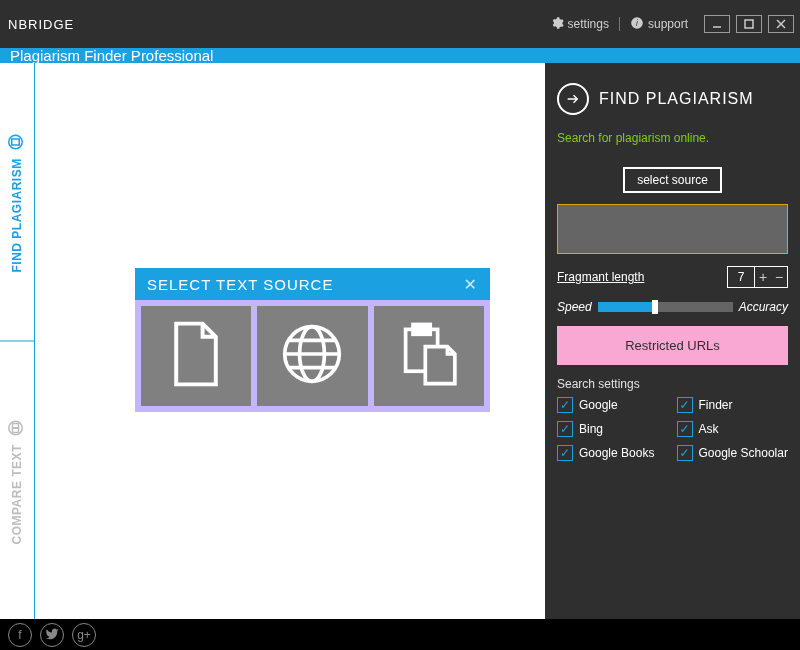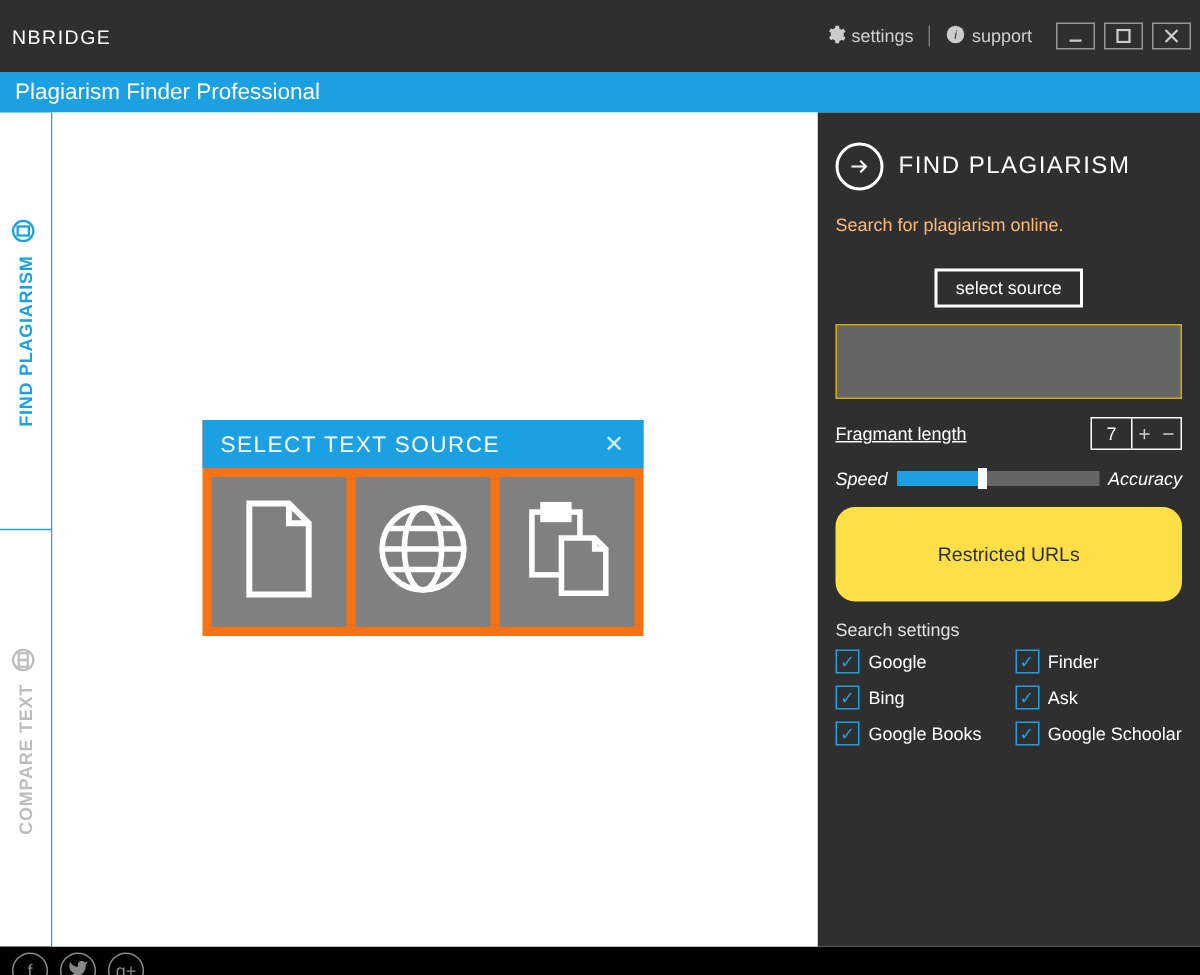--- a/index.html
+++ b/index.html
@@ -6,61 +6,61 @@
   body { width: 800px; height: 650px; background: #fff; overflow: hidden; }
 
   
   .titlebar { height: 48px; background: #2f2f2f; display: flex; align-items: center; color: #fff; font-size: 13px; }
   .titlebar .title { padding-left: 8px; flex: 0 0 auto; letter-spacing: 1px; }
   .titlebar .spacer { flex: 1; }
   .titlebar .tb-item { display: flex; align-items: center; gap: 4px; color: #d0d0d0; font-size: 12px; padding: 0 6px; cursor: pointer; height: 100%; }
   .titlebar .divider { width: 1px; height: 14px; background: #777; margin: 0 4px; }
   .titlebar .winbtn { width: 26px; height: 18px; border: 1px solid #999; margin-right: 6px; cursor: pointer; display:flex; align-items:center; justify-content:center; }
 
-  .subtitle { height: 27px; background: #1ba1e2; color: #fff; font-size: 15px; display: flex; align-items: center; padding-left: 10px; }
+  .subtitle { height: 15px; background: #1ba1e2; color: #fff; font-size: 15px; display: flex; align-items: center; padding-left: 10px; }
 
   .main { display: flex; height: 556px; }
 
   
   .vtabs { width: 35px; display: flex; flex-direction: column; border-right: 1px solid #1ba1e2; }
   .vtab { flex: 1; display: flex; align-items: center; justify-content: center; writing-mode: vertical-rl; transform: rotate(180deg); font-size: 12px; font-weight: 600; cursor: pointer; gap: 6px; letter-spacing: 0.5px; border-bottom: 1px solid #1ba1e2; }
   .vtab:first-child { border-bottom: none; }
   .vtab.active { color: #1ba1e2; }
   .vtab.inactive { color: #bdbdbd; }
   .vtab .vicon { writing-mode: horizontal-tb; transform: rotate(90deg); }
 
   .center { flex: 1; background: #fff; position: relative; }
 
   
-  .selpanel { position: absolute; left: 100px; top: 205px; width: 294px; background: #f97316; }
+  .selpanel { position: absolute; left: 100px; top: 205px; width: 355px; background: #c4b5fd; }
   .selpanel .hdr { background: #1ba1e2; color: #fff; height: 32px; display: flex; align-items: center; padding: 0 12px; font-size: 15px; letter-spacing: 1px; }
   .selpanel .hdr .x { margin-left: auto; cursor: pointer; font-size: 16px; color: #cbeafc; }
   .selpanel .body { display: flex; gap: 6px; padding: 6px; }
   .selpanel .opt { flex: 1; height: 100px; background: #808080; display: flex; align-items: center; justify-content: center; cursor: pointer; }
 
   
   .right { width: 255px; background: #2f2f2f; color: #fff; padding: 20px 12px; font-size: 12px; display: flex; flex-direction: column; gap: 12px; }
   .right .heading { display: flex; align-items: center; gap: 10px; }
   .right .heading .circ { width: 32px; height: 32px; border: 2px solid #fff; border-radius: 50%; display: flex; align-items: center; justify-content: center; }
   .right .heading h2 { font-size: 16px; font-weight: 400; letter-spacing: 1px; }
-  .right .sub { font-size: 12px; color: #fdba74; margin-top: 4px; }
+  .right .sub { font-size: 12px; color: #84cc16; margin-top: 4px; }
   .right .selsrc-wrap { display:flex; justify-content:center; margin-top: 10px; }
   .right .selsrc { border: 2px solid #fff; padding: 4px 12px; font-size: 12px; cursor: pointer; }
   .right .dropzone { height: 50px; background: #656565; border: 1px solid #d6a800; margin-top: -1px; }
   .right .row { display: flex; align-items: center; gap: 8px; }
   .right .row .lbl { flex: 1; text-decoration: underline; }
   .right .stepper { display: flex; align-items: center; border: 1px solid #fff; height: 22px; }
   .right .stepper .val { width: 26px; text-align: center; font-size: 12px; }
   .right .stepper .btns { display: flex; flex-direction: row; border-left: 1px solid #fff; height: 100%; }
   .right .stepper .btns span { width: 16px; display:flex; align-items:center; justify-content:center; cursor:pointer; font-size: 14px; color:#ccc; }
   .right .slider { display: flex; align-items: center; gap: 6px; font-style: italic; }
   .right .slider .track { flex: 1; height: 10px; background: #656565; position: relative; }
   .right .slider .fill { position: absolute; left: 0; top: 0; bottom: 0; width: 40%; background: #1ba1e2; }
   .right .slider .thumb { position: absolute; left: 40%; top: -2px; width: 6px; height: 14px; background: #fff; }
-  .right .restricted { background: #fde047; color: #2f2f2f; text-align: center; padding: 24px 0; cursor: pointer; font-size: 13px; border-radius: 13px; }
+  .right .restricted { background: #f9a8d4; color: #2f2f2f; text-align: center; padding: 12px 0; cursor: pointer; font-size: 13px; }
   .right .engines h4 { font-size: 12px; font-weight: 400; color: #e0e0e0; margin-bottom: 6px; }
   .right .engines .grid { display: grid; grid-template-columns: 1fr 1fr; gap: 8px 8px; }
   .right .chk { display: flex; align-items: center; gap: 6px; cursor: pointer; }
   .right .chk .box { width: 16px; height: 16px; border: 1px solid #1ba1e2; display: flex; align-items: center; justify-content: center; color: #1ba1e2; font-size: 12px; }
 
   
   .footer { height: 32px; background: #000; display: flex; align-items: center; padding-left: 8px; gap: 8px; }
   .footer .soc { width: 24px; height: 24px; border: 1.5px solid #888; border-radius: 50%; display: flex; align-items: center; justify-content: center; color: #888; font-size: 12px; cursor: pointer; }
 </style>
 </head>

